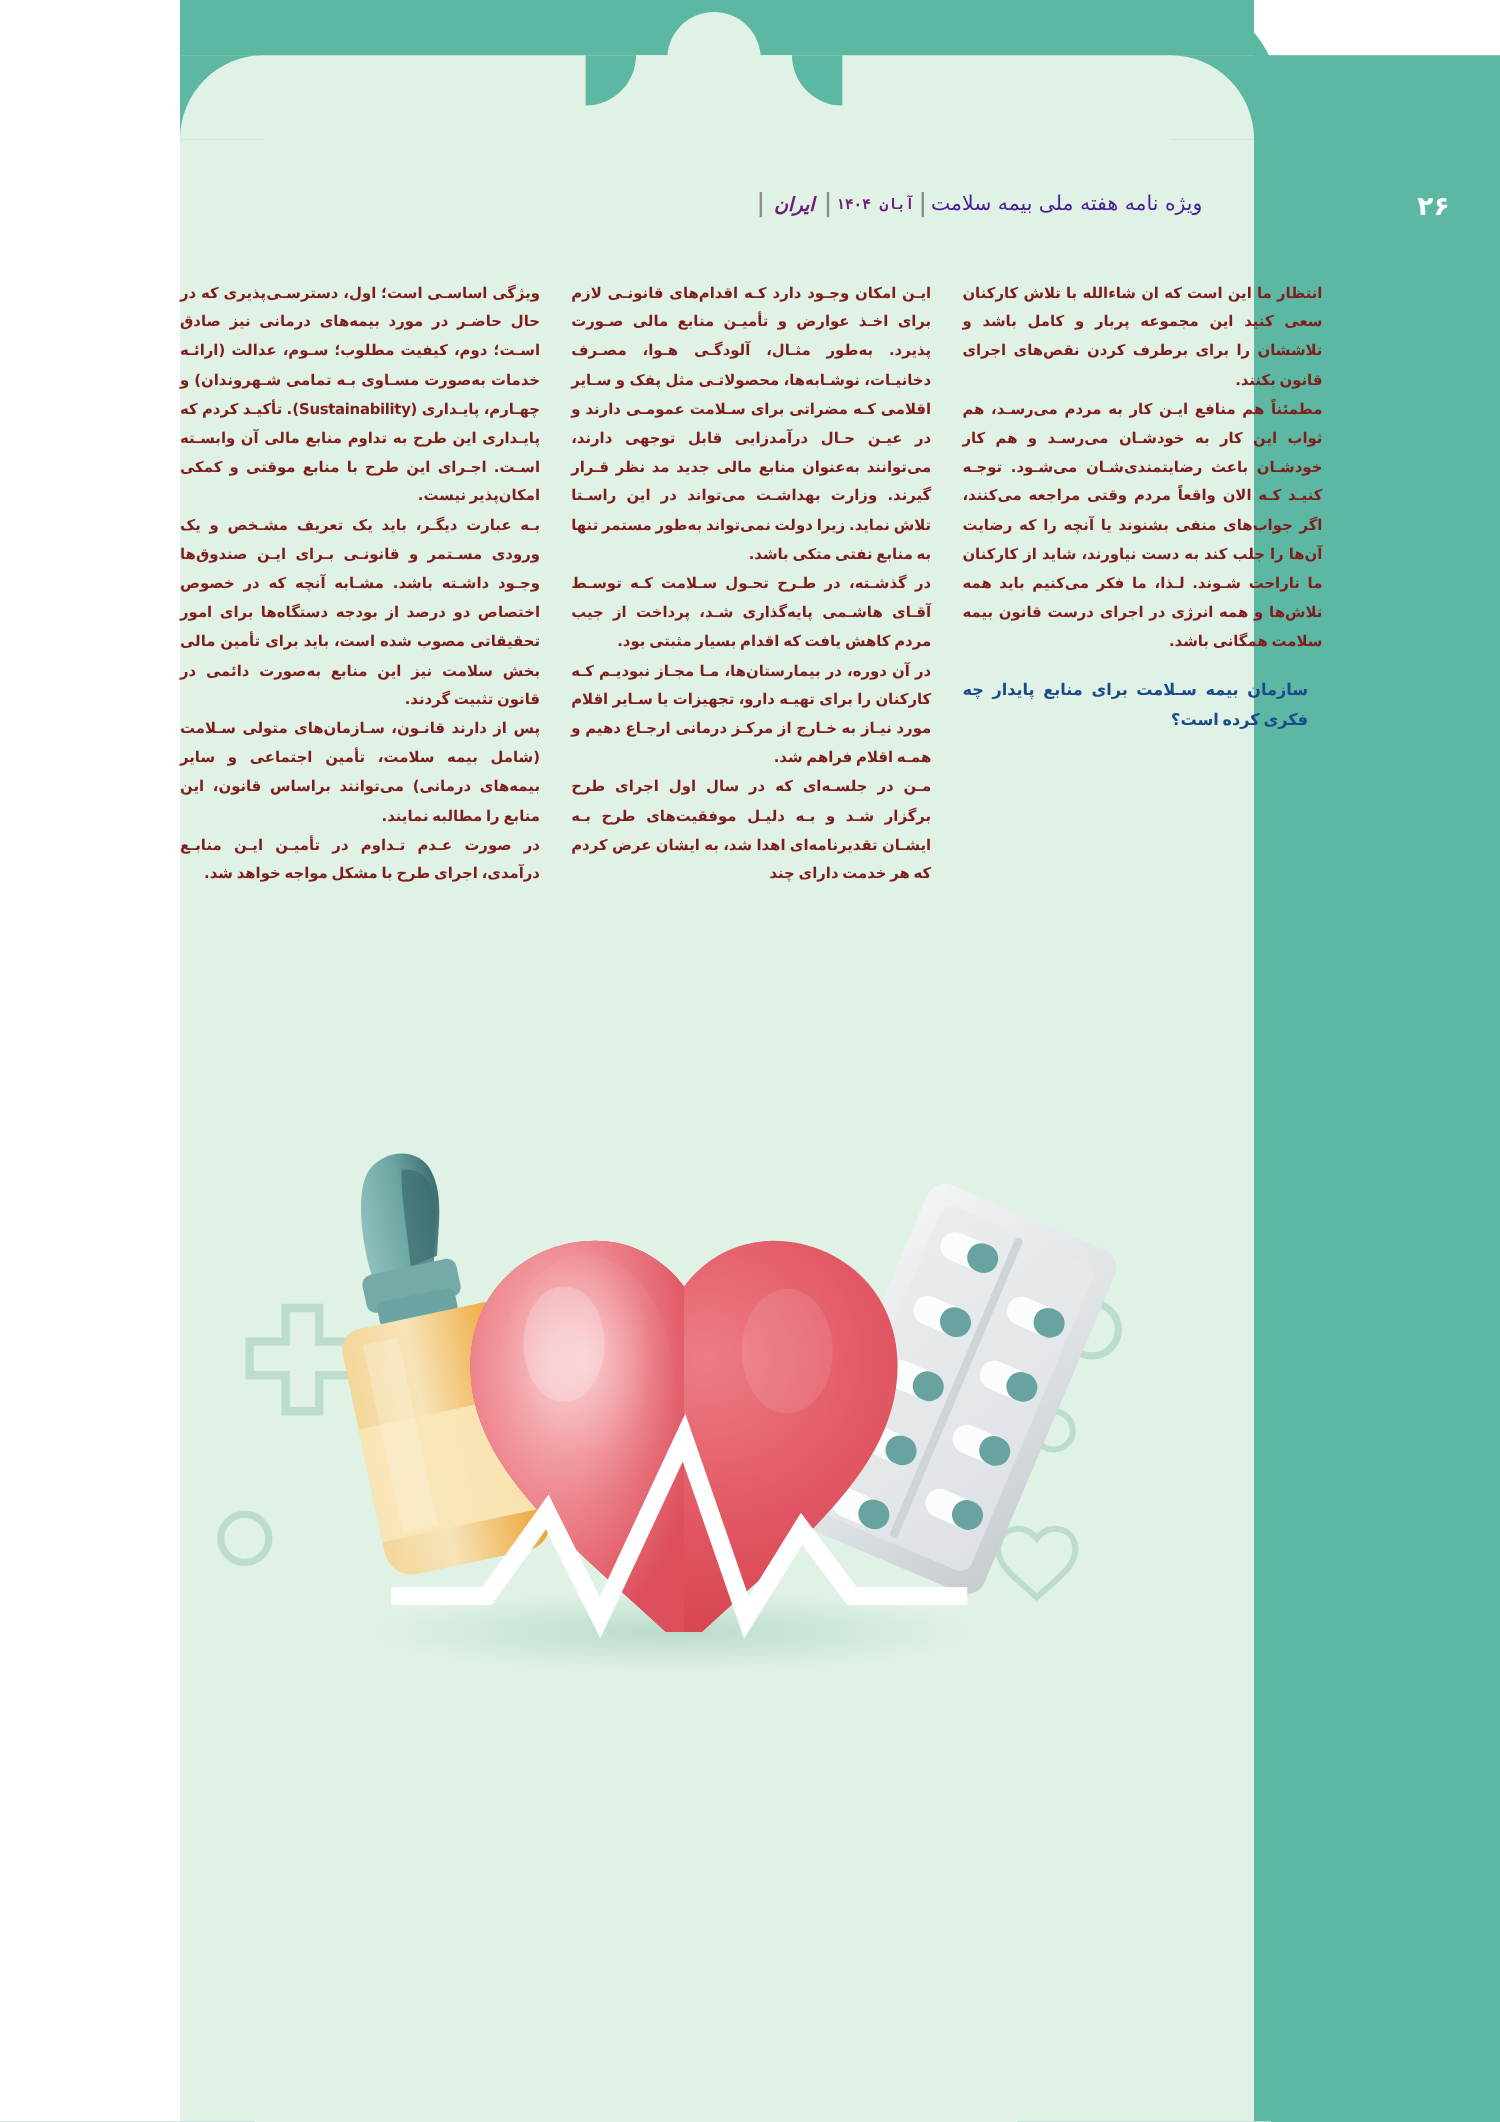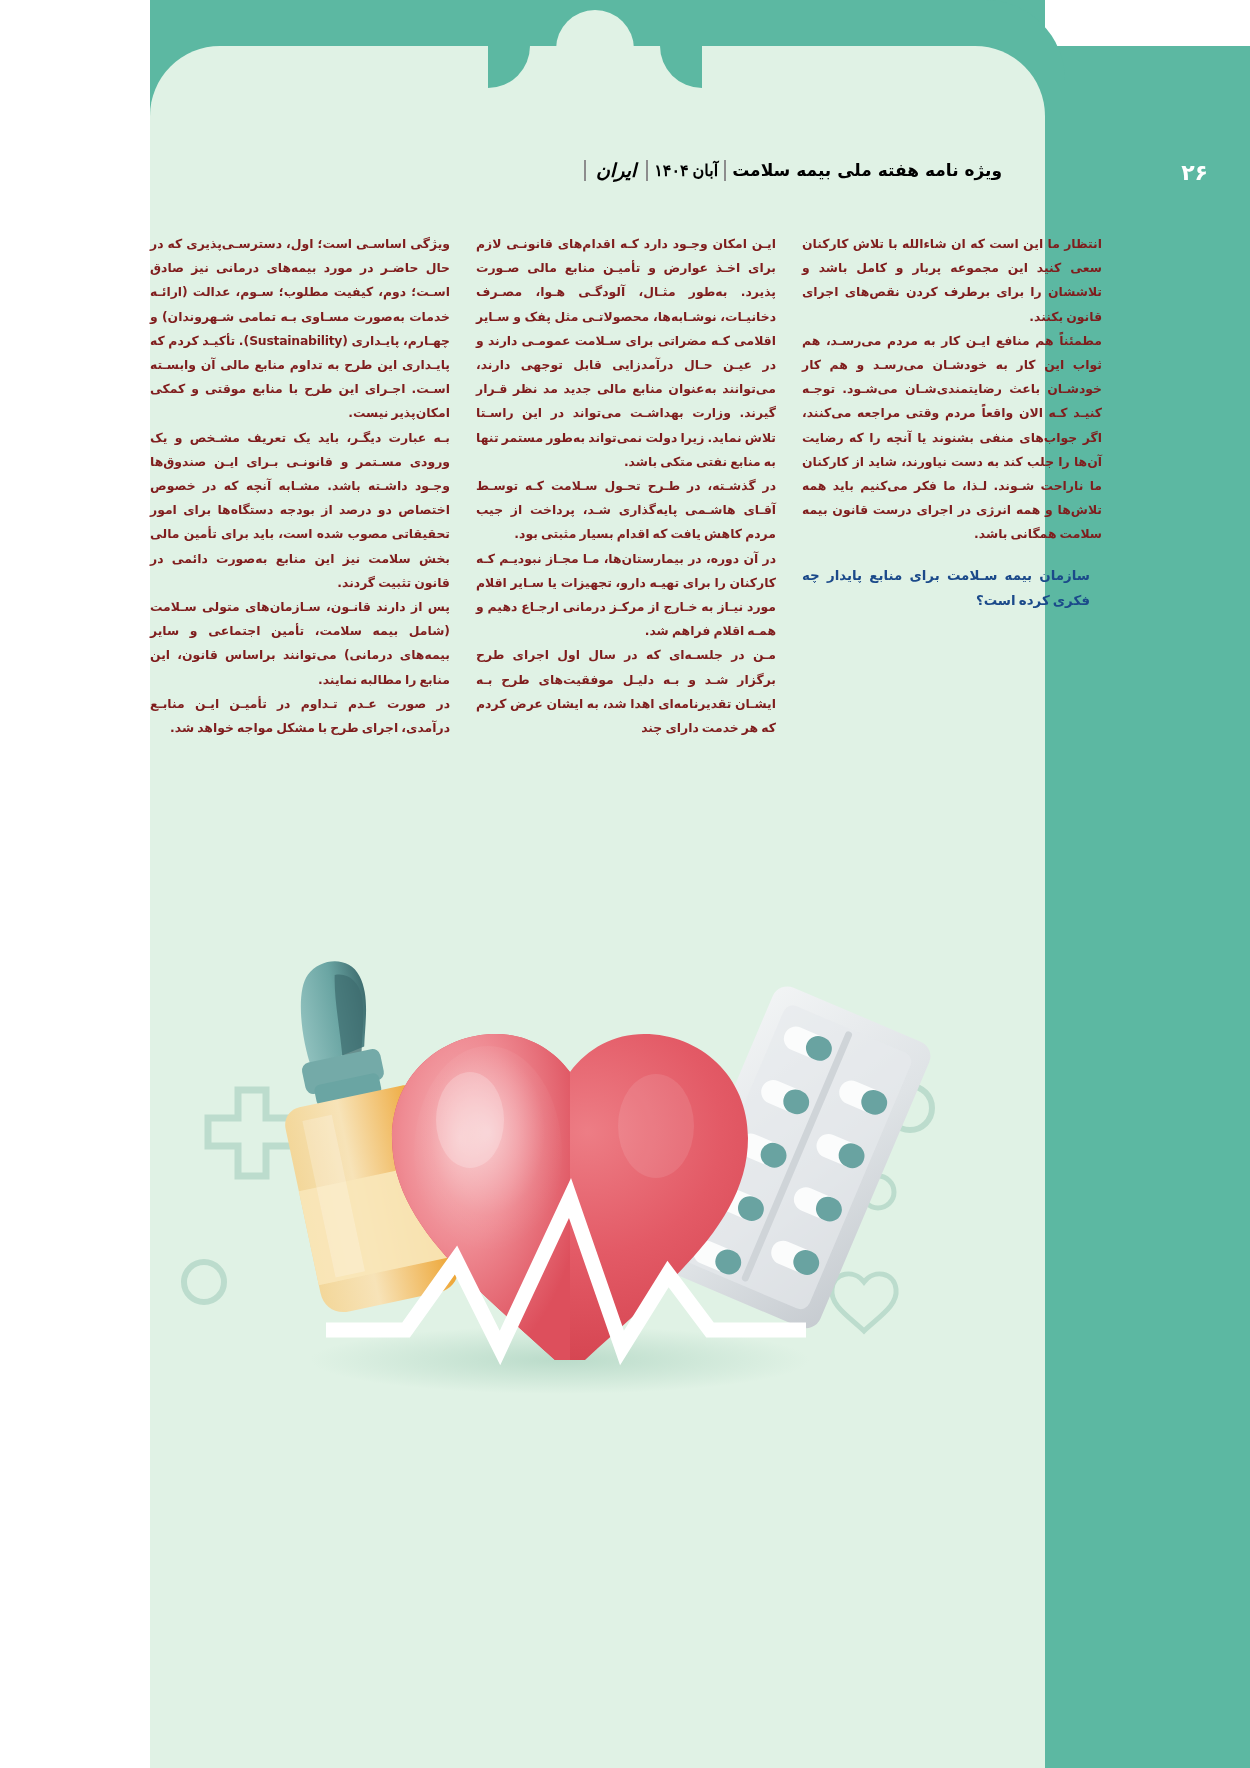--- a/index.html
+++ b/index.html
@@ -100,32 +100,32 @@
   .masthead {
     position:absolute;
     right:248px; top:152px;
     height:36px;
     display:flex; align-items:center;
     direction:rtl;
     gap:0px;
   }
   .mast-text {
     font-family:"DejaVu Sans", sans-serif;
-    font-size:17px; font-weight:bold; color:#000000;
+    font-size:17px; font-weight:normal; color:#4c1d95;
     letter-spacing:-0.2px;
     white-space:nowrap;
   }
   .mast-date {
-    font-family:Liberation Serif, serif;
-    font-size:16px; font-weight:bold; color:#000000;
+    font-family:Liberation Mono, monospace;
+    font-size:12px; font-weight:bold; color:#701a75;
     white-space:nowrap;
   }
   .mast-brand {
     font-family:"DejaVu Serif", serif;
-    font-size:19px; font-weight:bold; color:#000000;
+    font-size:16px; font-weight:bold; color:#701a75;
     white-space:nowrap; font-style:italic;
     padding:0 4px;
   }
   .mast-bar {
     width:2px; height:21px; background:#8d8d8d; margin:0 6px;
   }
   .page-num {
     position:absolute; right:42px; top:160px;
     color:#ffffff; font-size:22px; font-weight:bold;
     font-family:"DejaVu Sans", sans-serif;

